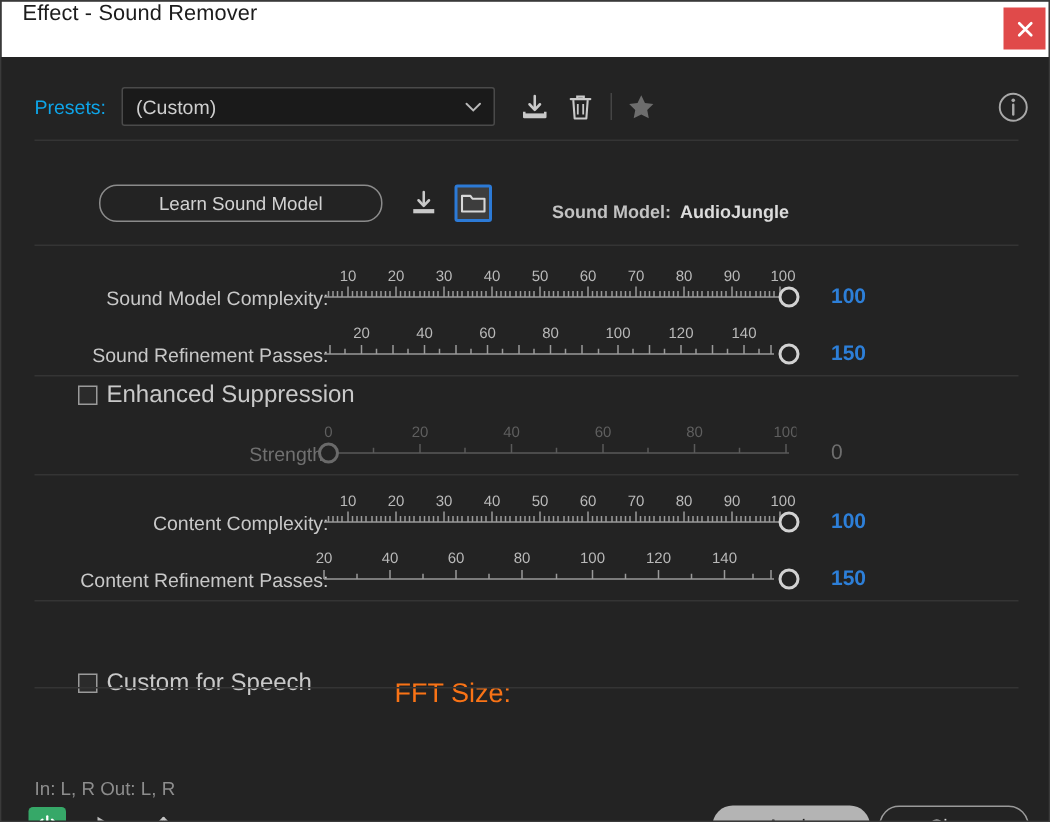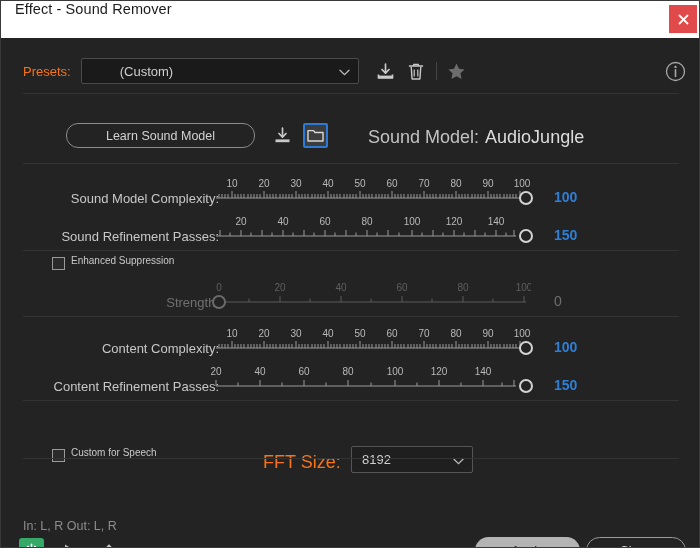--- a/index.html
+++ b/index.html
@@ -59,34 +59,33 @@
 
   
   .presets-row {
     left: 0; top: 13px;
     width: 700px; height: 40px;
     display: flex;
     align-items: center;
   }
   .presets-label {
     margin-left: 22px;
-    color: #f97316;
+    color: #0ea5e9;
     font-size: 13px;
   }
   .combo {
     position: relative;
     margin-left: 10px;
     width: 247px; height: 24px;
     background: #1a1a1a;
     border: 1px solid #4a4a4a;
     border-radius: 2px;
     display: flex;
     align-items: center;
     cursor: pointer;
-    padding-left: 29px;
   }
   .combo-value {
     color: #cfcfcf;
     font-size: 13px;
     margin-left: 9px;
   }
   .combo-arrow {
     position: absolute;
     right: 8px; top: 50%;
     transform: translateY(-50%);
@@ -153,21 +152,22 @@
     border-radius: 2px;
     box-sizing: border-box;
   }
   .sq-btn.focused {
     border: 2px solid #2c7ad6;
     background: #3d3d3d;
   }
   .sound-model-text {
     margin-left: 40px;
     color: #c2c2c2;
-    font-size: 18px;
+    font-size: 12px;
+    font-weight: bold;
   }
   .sound-model-text .val {
     margin-left: 6px;
     color: #dcdcdc;
   }
 
   
   .slider-row {
     width: 700px; height: 38px;
   }
@@ -214,21 +214,21 @@
     position: absolute;
     width: 13px; height: 13px;
     border: 1px solid #9a9a9a;
     background: #2b2b2b;
     box-sizing: border-box;
     cursor: pointer;
   }
   .cb-label {
     position: absolute;
     color: #c9c9c9;
-    font-size: 10px;
+    font-size: 16px;
     cursor: pointer;
   }
 
   
   .fft-label {
     position: absolute;
     left: 262px; top: 414px;
     color: #f97316;
     font-size: 18px;
   }
@@ -553,28 +553,20 @@
       <div class="knob" style="left:518px; top:18px"></div>
       <span class="value" style="top:16px">150</span>
     </div>
 
     <div class="divider" style="top:362px"></div>
 
     <div class="checkbox" style="left:51px; top:411px"></div>
     <span class="cb-label" style="left:70px; top:409px">Custom for Speech</span>
 
     <span class="fft-label">FFT Size:</span>
-    <div class="fft-combo">
-      <span class="combo-value">8192</span>
-      <span class="combo-arrow">
-        <svg width="11" height="7" viewBox="0 0 11 7">
-          <path d="M1 1.2 L5.5 5.6 L10 1.2" stroke="#b8b8b8" stroke-width="1.3" fill="none" stroke-linecap="round"></path>
-        </svg>
-      </span>
-    </div>
 
     <div class="divider" style="top:420px"></div>
 
     <div class="io-text">In: L, R   Out: L, R</div>
 
     <div class="power-btn">
       <svg width="15" height="15" viewBox="0 0 15 15">
         <path d="M4.3 3.4 A5.4 5.4 0 1 0 10.7 3.4" stroke="#ffffff" stroke-width="1.5" fill="none" stroke-linecap="round"></path>
         <path d="M7.5 1.2 V6.6" stroke="#ffffff" stroke-width="1.5" stroke-linecap="round"></path>
       </svg>

